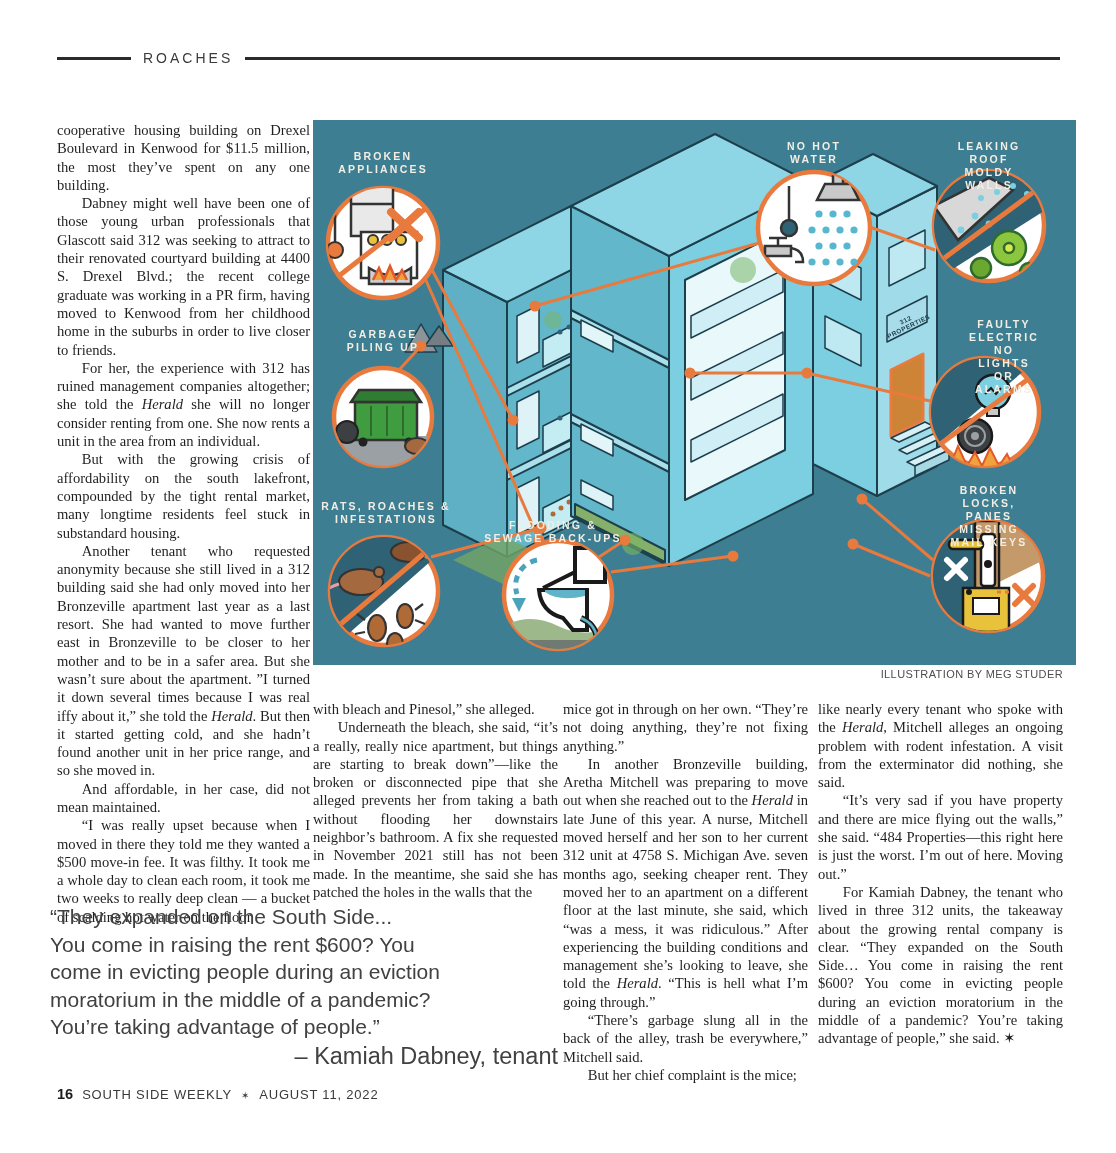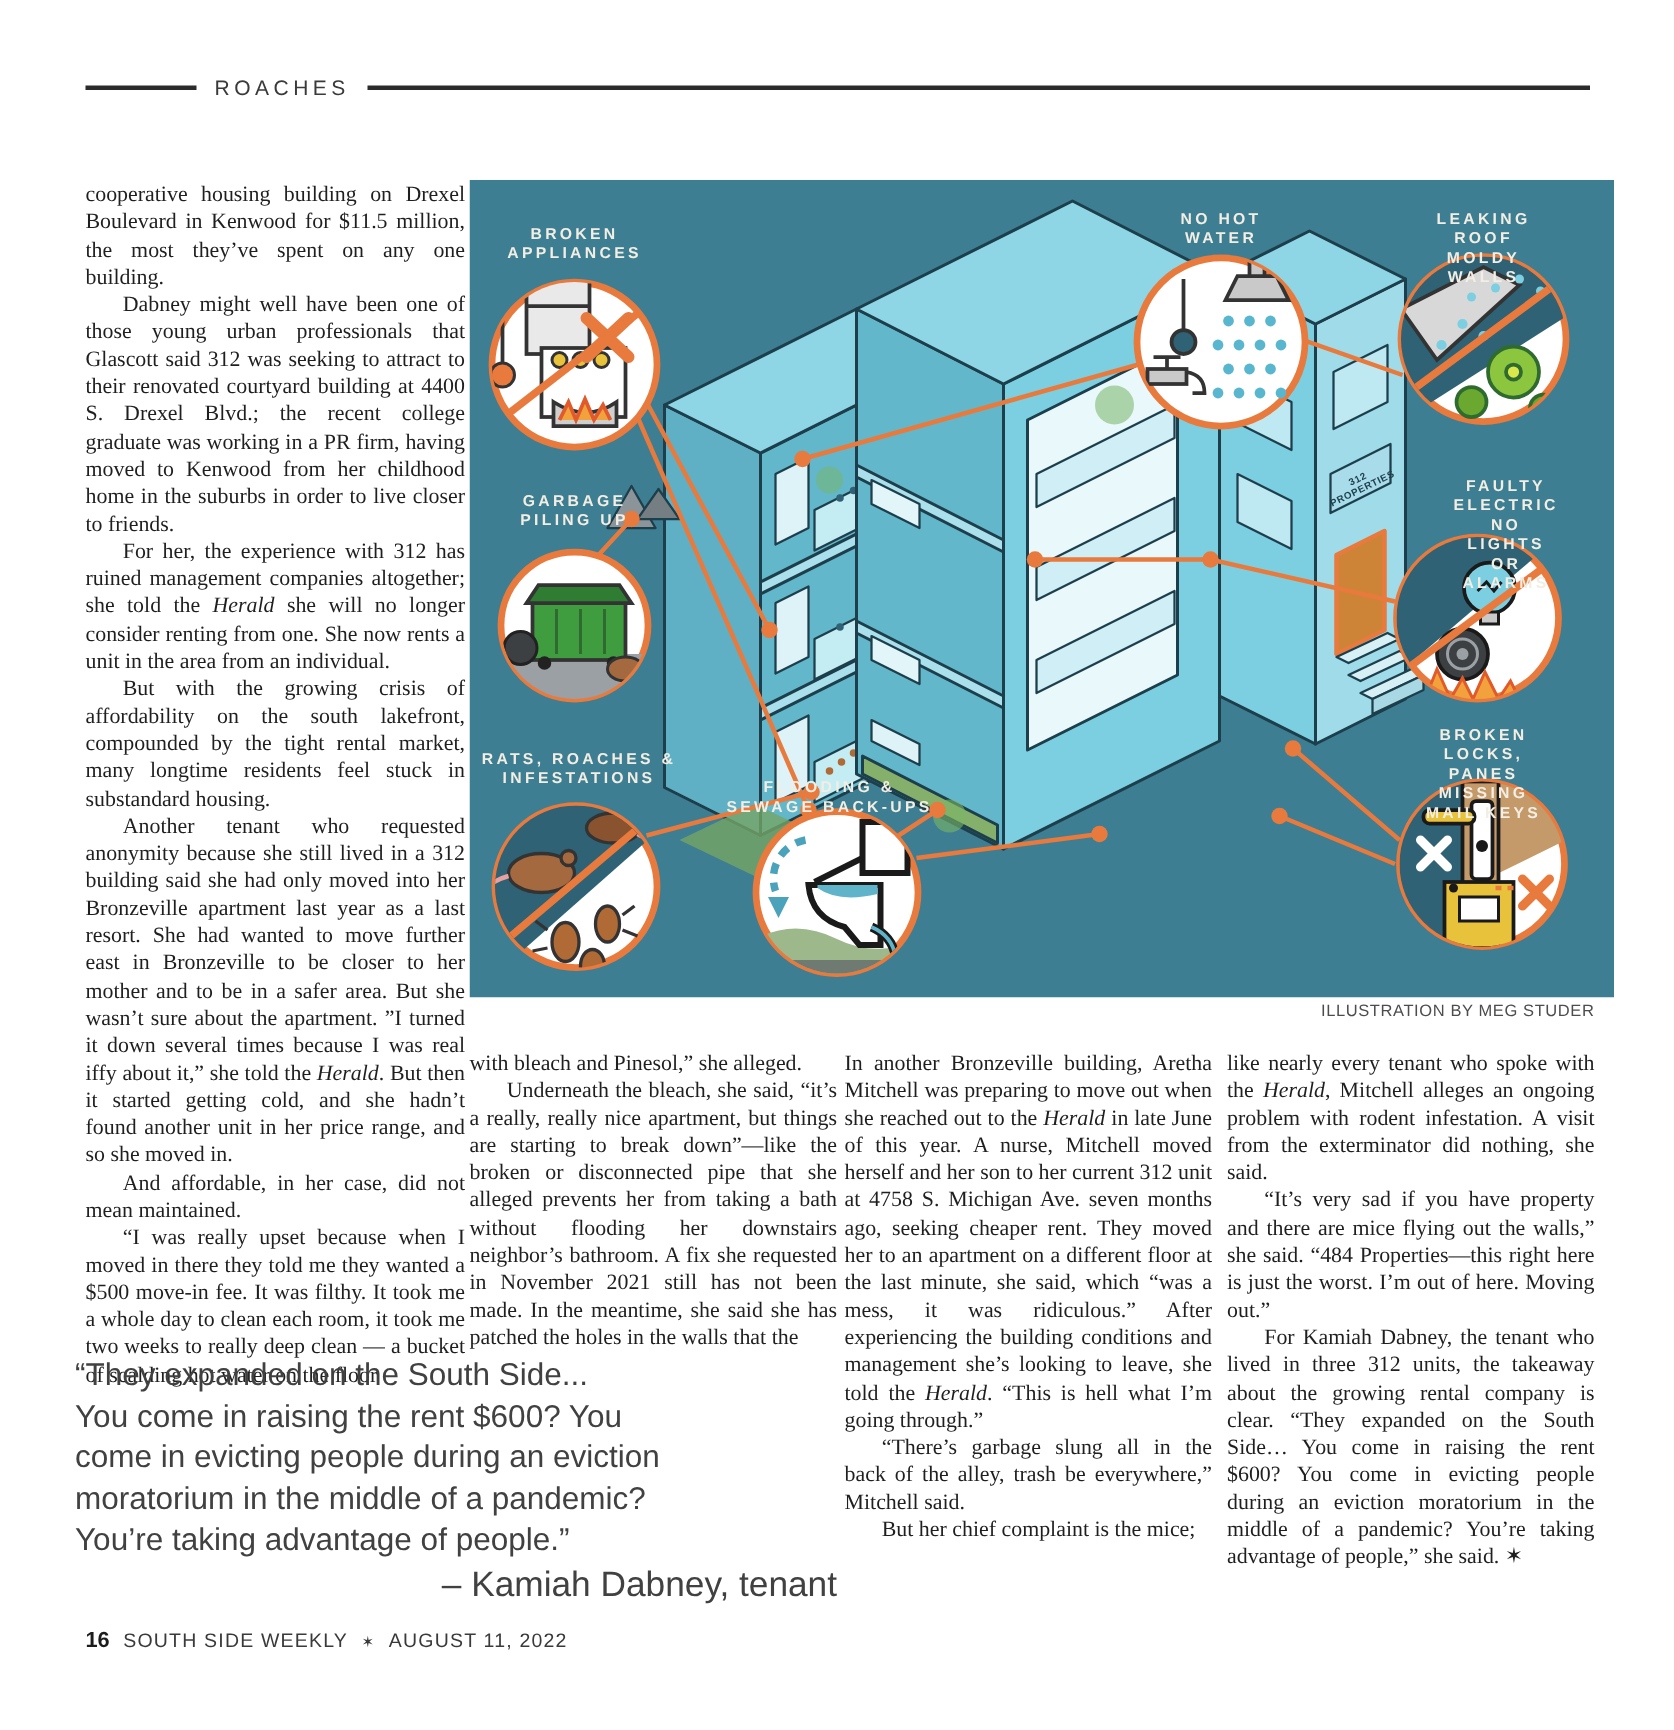--- a/index.html
+++ b/index.html
@@ -380,20 +380,21 @@
 PROPERTIES</div>
   </div>
 
   <div class="credit">ILLUSTRATION BY MEG STUDER</div>
 
   <div class="textcol col-b1">
       <p>with bleach and Pinesol,” she alleged.</p>
       <p>Underneath the bleach, she said, “it’s a really, really nice apartment, but things are starting to break down”—like the broken or disconnected pipe that she alleged prevents her from taking a bath without flooding her downstairs neighbor’s bathroom. A fix she requested in November 2021 still has not been made. In the meantime, she said she has patched the holes in the walls that the</p>
     </div>
   <div class="textcol col-b2">
+      <p>mice got in through on her own. “They’re not doing anything, they’re not fixing anything.”</p>
       <p>In another Bronzeville building, Aretha Mitchell was preparing to move out when she reached out to the <em>Herald</em> in late June of this year. A nurse, Mitchell moved herself and her son to her current 312 unit at 4758 S. Michigan Ave. seven months ago, seeking cheaper rent. They moved her to an apartment on a different floor at the last minute, she said, which “was a mess, it was ridiculous.” After experiencing the building conditions and management she’s looking to leave, she told the <em>Herald</em>. “This is hell what I’m going through.”</p>
       <p>“There’s garbage slung all in the back of the alley, trash be everywhere,” Mitchell said.</p>
       <p>But her chief complaint is the mice;</p>
     </div>
   <div class="textcol col-b3">
       <p>like nearly every tenant who spoke with the <em>Herald</em>, Mitchell alleges an ongoing problem with rodent infestation. A visit from the exterminator did nothing, she said.</p>
       <p>“It’s very sad if you have property and there are mice flying out the walls,” she said. “484 Properties—this right here is just the worst. I’m out of here. Moving out.”</p>
       <p>For Kamiah Dabney, the tenant who lived in three 312 units, the takeaway about the growing rental company is clear. “They expanded on the South Side… You come in raising the rent $600? You come in evicting people during an eviction moratorium in the middle of a pandemic? You’re taking advantage of people,” she said. ✶</p>
     </div>
 

